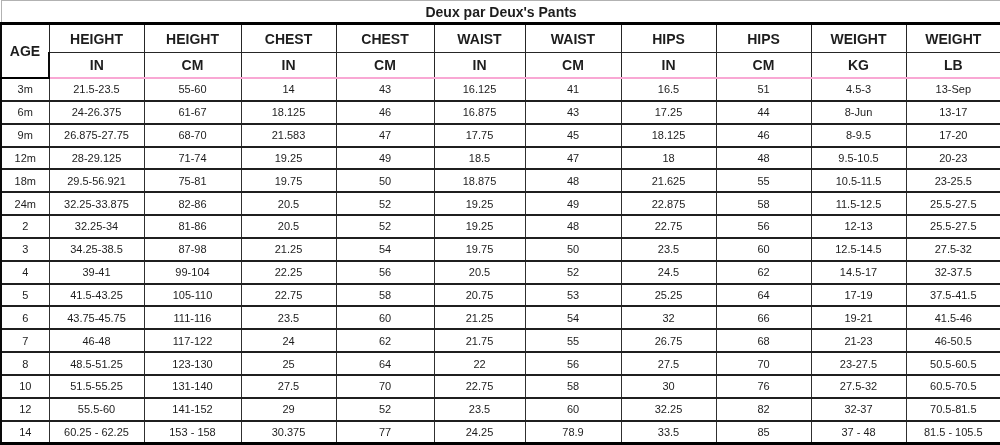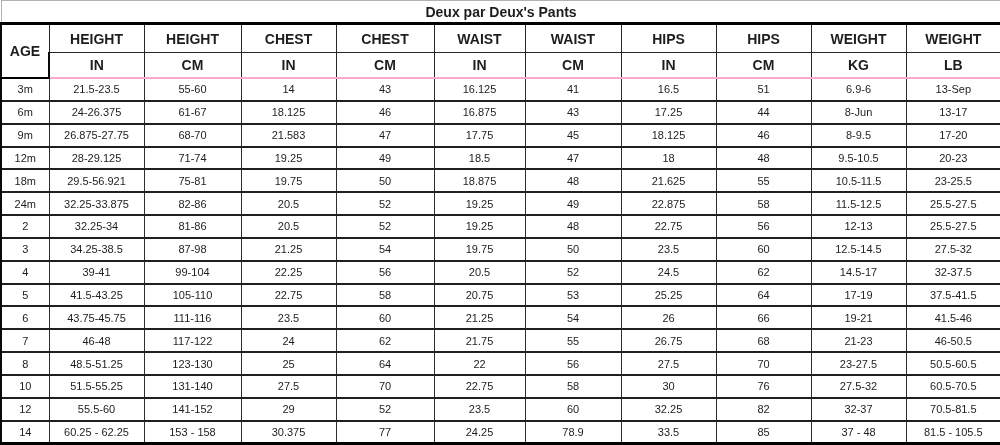--- a/index.html
+++ b/index.html
@@ -124,21 +124,21 @@
         <tr>
           <th>3m</th>
           <td>21.5-23.5</td>
           <td>55-60</td>
           <td>14</td>
           <td>43</td>
           <td>16.125</td>
           <td>41</td>
           <td>16.5</td>
           <td>51</td>
-          <td>6.9-6</td>
+          <td>4.5-3</td>
           <td>13-Sep</td>
         </tr>
         <tr>
           <th>6m</th>
           <td>24-26.375</td>
           <td>61-67</td>
           <td>18.125</td>
           <td>46</td>
           <td>16.875</td>
           <td>43</td>
@@ -252,21 +252,21 @@
           <td>37.5-41.5</td>
         </tr>
         <tr>
           <th>6</th>
           <td>43.75-45.75</td>
           <td>111-116</td>
           <td>23.5</td>
           <td>60</td>
           <td>21.25</td>
           <td>54</td>
-          <td>26</td>
+          <td>32</td>
           <td>66</td>
           <td>19-21</td>
           <td>41.5-46</td>
         </tr>
         <tr>
           <th>7</th>
           <td>46-48</td>
           <td>117-122</td>
           <td>24</td>
           <td>62</td>

